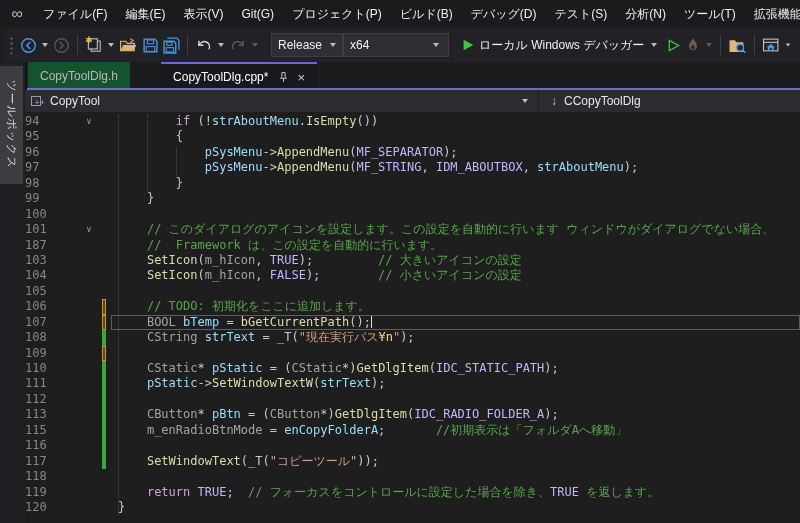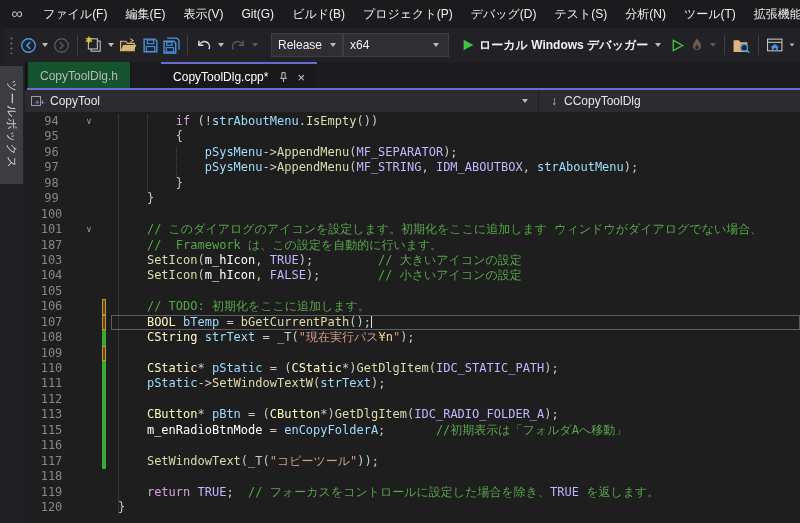--- a/index.html
+++ b/index.html
@@ -28,21 +28,21 @@
   .tsep{width:1px;height:20px;background:#3f3f46;margin:0 5px;flex:none;}
   .caret-down{width:0;height:0;border-left:3.5px solid transparent;border-right:3.5px solid transparent;
     border-top:4px solid #bdbdbd;margin:0 3px;flex:none;}
   .caret-down.dim{border-top-color:#5a5a5a;}
   .combo{
     height:22px;background:#2f2f33;border:1px solid #3e3e44;color:#f1f1f1;font-size:12px;
     display:flex;align-items:center;padding:0 6px;flex:none;justify-content:space-between;
   }
   .combo .caret-down{margin-left:8px;}
   .debug-btn{display:flex;align-items:center;color:#f1f1f1;font-size:12px;flex:none;padding:0 4px;}
-  .debug-btn .lbl{margin:16px 4px;font-weight:bold;}
+  .debug-btn .lbl{margin:16px 4px;}
   
   .tabstrip{
     position:absolute;left:25px;top:62px;width:775px;height:28px;
     background:#1c1c1f;display:flex;align-items:stretch;overflow:hidden;
   }
   .tabstrip::after{content:"";position:absolute;left:0;right:0;bottom:0;height:2px;background:#6a6ad4;}
   .tab{
     background:#14532d;color:#b9b9b9;font-size:12px;display:flex;align-items:center;
     padding:0 12px;margin-right:5px;flex:none;position:relative;
   }
@@ -75,44 +75,44 @@
   .cpp-icon .sq{position:absolute;left:1px;top:2px;width:8px;height:8px;border:1px solid #9b9ba5;}
   .cpp-icon .pl{position:absolute;right:-1px;bottom:-2px;color:#c586f0;font-size:10px;font-weight:bold;line-height:10px;}
   
   .editor{
     position:absolute;left:25px;top:112px;width:775px;height:411px;background:#1e1e1e;overflow:hidden;
     font-family:"DejaVu Sans Mono","Liberation Mono",monospace;font-size:12px;
   }
   .guide{position:absolute;width:0;border-left:1px dotted #4a4a4a;}
   .lines{position:absolute;left:0;top:2px;right:0;}
   .row{display:flex;height:15.45px;line-height:15.45px;position:relative;white-space:pre;}
-  .ln{width:53px;text-align:center;color:#878787;flex:none;font-size:12px;}
+  .ln{width:53px;text-align:left;color:#878787;flex:none;font-size:12px;}
   .fold{width:22px;text-align:center;color:#9a9a9a;font-size:9px;flex:none;}
   .bar{width:4px;flex:none;margin-left:2px;}
   .bar-y{background:#554a15;box-shadow:inset 0 0 0 1px #c8962e;}
   .bar-g{background:#39a839;}
   .code{margin-left:12px;white-space:pre;tab-size:4;-moz-tab-size:4;flex:none;}
   .curbox{position:absolute;left:86px;right:0;top:0;bottom:0;border:1px solid #5e5e5e;pointer-events:none;}
   .caret{display:inline-block;width:1.5px;height:12px;background:#e0e0e0;vertical-align:-2px;}
-  .tk-kw{color:#d8a0df}.tk-ty{color:#fef9c3}.tk-fn{color:#dcdcaa}.tk-mac{color:#beb7ff}
-  .tk-var{color:#9cdcfe}.tk-mem{color:#ffffff}.tk-str{color:#d69d85}.tk-esc{color:#ffd68f}
+  .tk-kw{color:#d8a0df}.tk-ty{color:#a3a3a3}.tk-fn{color:#dcdcaa}.tk-mac{color:#beb7ff}
+  .tk-var{color:#9cdcfe}.tk-mem{color:#a3a3a3}.tk-str{color:#d69d85}.tk-esc{color:#ffd68f}
   .tk-com{color:#57a64a}.tk-pun{color:#c8c8c8}.tk-num{color:#b5cea8}
 </style>
 </head>
 <body>
 
 <div class="menubar">
   <span class="vs-logo">∞</span>
   <div style="display:flex;">
       <span class="menu-item">ファイル(F)</span>
       <span class="menu-item">編集(E)</span>
       <span class="menu-item">表示(V)</span>
       <span class="menu-item">Git(G)</span>
+      <span class="menu-item">プロジェクト(P)</span>
       <span class="menu-item">ビルド(B)</span>
-      <span class="menu-item">プロジェクト(P)</span>
       <span class="menu-item">デバッグ(D)</span>
       <span class="menu-item">テスト(S)</span>
       <span class="menu-item">分析(N)</span>
       <span class="menu-item">ツール(T)</span>
       <span class="menu-item">拡張機能(X)</span>
     </div>
 </div>
 
 <div class="toolbar">
   <span class="grip"></span>
@@ -284,21 +284,21 @@
   <div class="guide" style="left:122px;top:3px;height:76px;"></div>
   <div class="guide" style="left:151px;top:35px;height:31px;"></div>
   <div class="lines">
       <div class="row"><span class="ln">94</span><span class="fold">∨</span><span class="bar"></span><span class="code"><span class="tk-pun">		</span><span class="tk-kw">if</span><span class="tk-pun"> (!</span><span class="tk-var">strAboutMenu</span><span class="tk-pun">.</span><span class="tk-fn">IsEmpty</span><span class="tk-pun">())</span></span></div>
       <div class="row"><span class="ln">95</span><span class="fold"></span><span class="bar"></span><span class="code"><span class="tk-pun">		{</span></span></div>
       <div class="row"><span class="ln">96</span><span class="fold"></span><span class="bar"></span><span class="code"><span class="tk-pun">			</span><span class="tk-var">pSysMenu</span><span class="tk-pun">-&gt;</span><span class="tk-fn">AppendMenu</span><span class="tk-pun">(</span><span class="tk-mac">MF_SEPARATOR</span><span class="tk-pun">);</span></span></div>
       <div class="row"><span class="ln">97</span><span class="fold"></span><span class="bar"></span><span class="code"><span class="tk-pun">			</span><span class="tk-var">pSysMenu</span><span class="tk-pun">-&gt;</span><span class="tk-fn">AppendMenu</span><span class="tk-pun">(</span><span class="tk-mac">MF_STRING</span><span class="tk-pun">, </span><span class="tk-mac">IDM_ABOUTBOX</span><span class="tk-pun">, </span><span class="tk-var">strAboutMenu</span><span class="tk-pun">);</span></span></div>
       <div class="row"><span class="ln">98</span><span class="fold"></span><span class="bar"></span><span class="code"><span class="tk-pun">		}</span></span></div>
       <div class="row"><span class="ln">99</span><span class="fold"></span><span class="bar"></span><span class="code"><span class="tk-pun">	}</span></span></div>
       <div class="row"><span class="ln">100</span><span class="fold"></span><span class="bar"></span><span class="code"></span></div>
-      <div class="row"><span class="ln">101</span><span class="fold">∨</span><span class="bar"></span><span class="code"><span class="tk-pun">	</span><span class="tk-com">// このダイアログのアイコンを設定します。初期化をここに追加します ウィンドウがダイアログでない場合、</span></span></div>
+      <div class="row"><span class="ln">101</span><span class="fold">∨</span><span class="bar"></span><span class="code"><span class="tk-pun">	</span><span class="tk-com">// このダイアログのアイコンを設定します。この設定を自動的に行います ウィンドウがダイアログでない場合、</span></span></div>
       <div class="row"><span class="ln">187</span><span class="fold"></span><span class="bar"></span><span class="code"><span class="tk-pun">	</span><span class="tk-com">//  Framework は、この設定を自動的に行います。</span></span></div>
       <div class="row"><span class="ln">103</span><span class="fold"></span><span class="bar"></span><span class="code"><span class="tk-pun">	</span><span class="tk-fn">SetIcon</span><span class="tk-pun">(</span><span class="tk-mem">m_hIcon</span><span class="tk-pun">, </span><span class="tk-mac">TRUE</span><span class="tk-pun">);			</span><span class="tk-com">// 大きいアイコンの設定</span></span></div>
       <div class="row"><span class="ln">104</span><span class="fold"></span><span class="bar"></span><span class="code"><span class="tk-pun">	</span><span class="tk-fn">SetIcon</span><span class="tk-pun">(</span><span class="tk-mem">m_hIcon</span><span class="tk-pun">, </span><span class="tk-mac">FALSE</span><span class="tk-pun">);		</span><span class="tk-com">// 小さいアイコンの設定</span></span></div>
       <div class="row"><span class="ln">105</span><span class="fold"></span><span class="bar"></span><span class="code"></span></div>
       <div class="row"><span class="ln">106</span><span class="fold"></span><span class="bar bar-y"></span><span class="code"><span class="tk-pun">	</span><span class="tk-com">// TODO: 初期化をここに追加します。</span></span></div>
       <div class="row"><span class="ln">107</span><span class="fold"></span><span class="bar bar-y"></span><span class="code"><span class="tk-pun">	</span><span class="tk-ty">BOOL</span><span class="tk-pun"> </span><span class="tk-var">bTemp</span><span class="tk-pun"> = </span><span class="tk-fn">bGetCurrentPath</span><span class="tk-pun">();</span><span class="caret"></span></span><span class="curbox"></span></div>
       <div class="row"><span class="ln">108</span><span class="fold"></span><span class="bar bar-g"></span><span class="code"><span class="tk-pun">	</span><span class="tk-ty">CString</span><span class="tk-pun"> </span><span class="tk-var">strText</span><span class="tk-pun"> = _T(</span><span class="tk-str">"現在実行パス</span><span class="tk-esc">¥n</span><span class="tk-str">"</span><span class="tk-pun">);</span></span></div>
       <div class="row"><span class="ln">109</span><span class="fold"></span><span class="bar bar-y"></span></div>
       <div class="row"><span class="ln">110</span><span class="fold"></span><span class="bar bar-g"></span><span class="code"><span class="tk-pun">	</span><span class="tk-ty">CStatic</span><span class="tk-pun">* </span><span class="tk-var">pStatic</span><span class="tk-pun"> = (</span><span class="tk-ty">CStatic</span><span class="tk-pun">*)</span><span class="tk-fn">GetDlgItem</span><span class="tk-pun">(</span><span class="tk-mac">IDC_STATIC_PATH</span><span class="tk-pun">);</span></span></div>
       <div class="row"><span class="ln">111</span><span class="fold"></span><span class="bar bar-g"></span><span class="code"><span class="tk-pun">	</span><span class="tk-var">pStatic</span><span class="tk-pun">-&gt;</span><span class="tk-fn">SetWindowTextW</span><span class="tk-pun">(</span><span class="tk-var">strText</span><span class="tk-pun">);</span></span></div>

